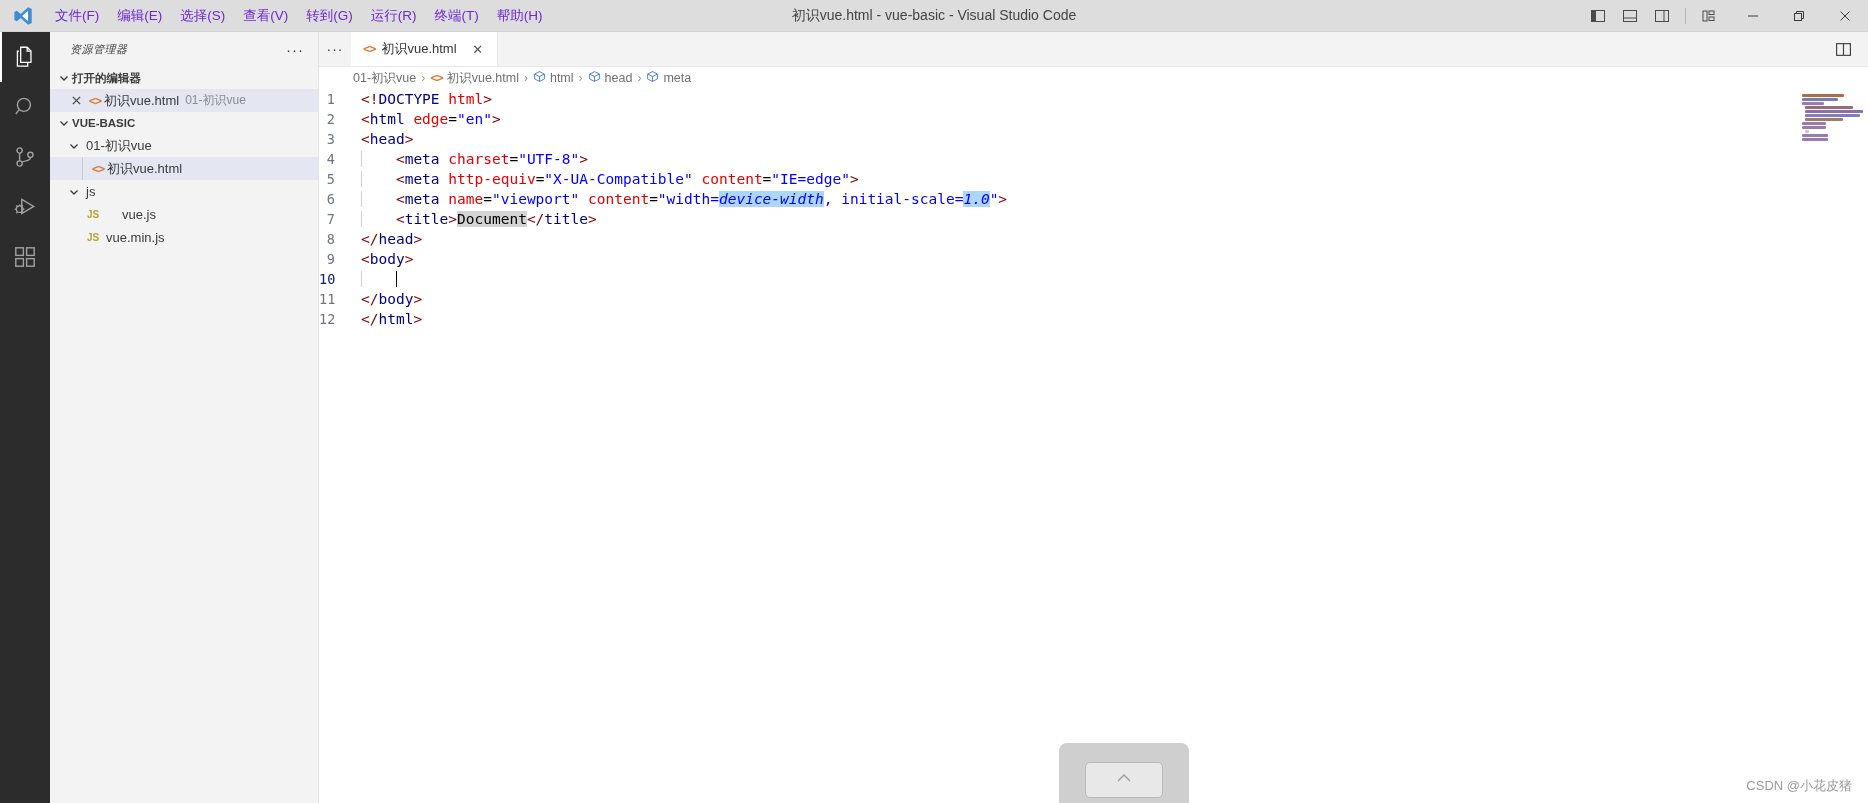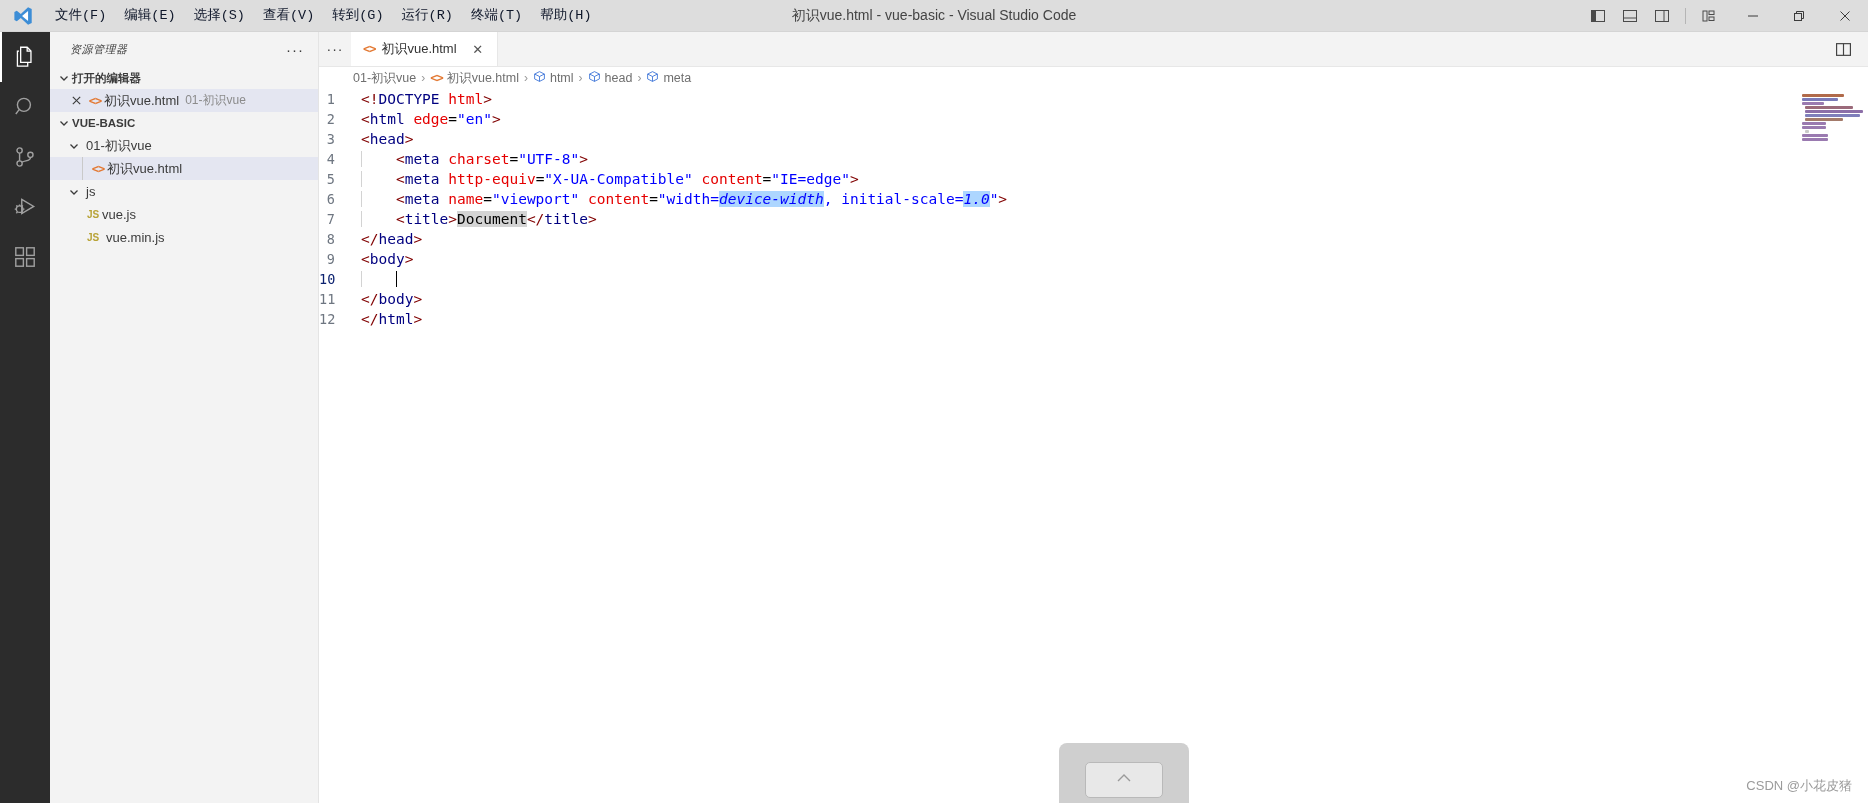--- a/index.html
+++ b/index.html
@@ -14,23 +14,22 @@
 
   
   .titlebar {
     height:32px; background:#dddddd; display:flex; align-items:center;
     border-bottom:1px solid #d4d4d4; position:relative;
   }
   .vscode-logo { width:46px; display:flex; align-items:center; justify-content:center; }
   .vscode-logo svg { display:block; }
   .menubar { display:flex; align-items:center; gap:0px; }
   .menu-item {
-    padding:4px 9px; font-size:13.5px; color:#0f172a; white-space:nowrap; cursor:default;
+    padding:4px 9px; font-size:13.5px; color:#6d28d9; white-space:nowrap; cursor:default;
     line-height:18px;
-    font-family:Liberation Mono, monospace;
   }
   .window-title {
     position:absolute; left:0; right:0; text-align:center; font-size:14px;
     color:#444; pointer-events:none;
   }
   .titlebar-right { margin-left:auto; display:flex; align-items:center; height:32px; }
   .layout-icons { display:flex; align-items:center; gap:2px; padding-right:6px; }
   .licon { width:30px; height:26px; display:flex; align-items:center; justify-content:center; cursor:pointer; }
   .vdiv { width:1px; height:16px; background:#b5b5b5; margin:0 6px; }
   .winbtn { width:46px; height:32px; display:flex; align-items:center; justify-content:center; cursor:pointer; }
@@ -312,21 +311,21 @@
       <span class="twisty">
         <svg width="12" height="12" viewBox="0 0 12 12" fill="none" stroke="#3b3b3b" stroke-width="1.3">
             <polyline points="2.5,4.5 6,8 9.5,4.5"></polyline>
           </svg>
       </span>
       <span style="margin-left:4px;">js</span>
     </div>
 
     <div class="tree-row" style="padding-left:34px;">
       <span class="row-icon file-ext-js">JS</span>
-      <span style="margin-left:0;">vue.js</span>
+      <span style="margin-left:20px;">vue.js</span>
     </div>
 
     <div class="tree-row" style="padding-left:34px;">
       <span class="row-icon file-ext-js">JS</span>
       <span style="margin-left:4px;">vue.min.js</span>
     </div>
   </div>
 
   <div class="editor-area">
 

